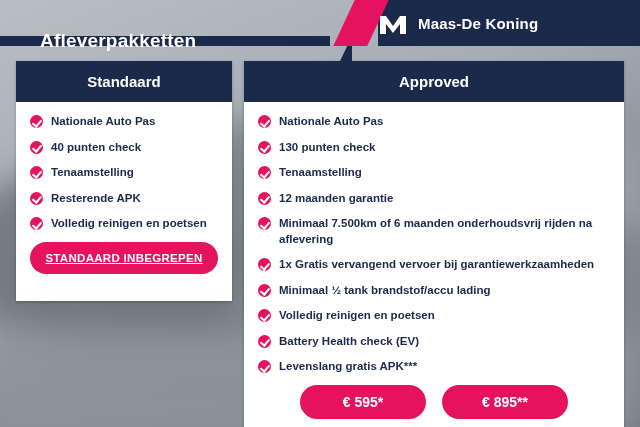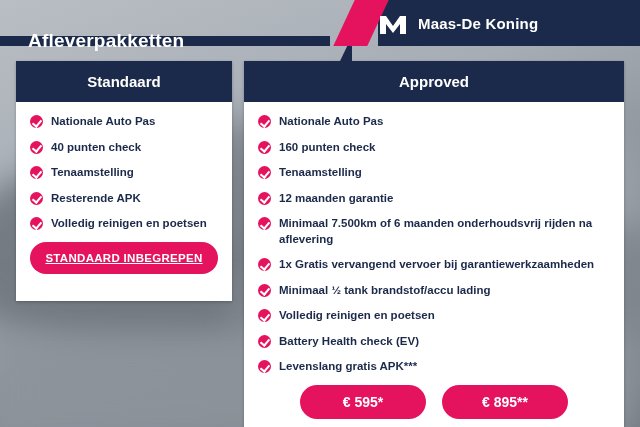--- a/index.html
+++ b/index.html
@@ -31,21 +31,21 @@
   
   .header {
     position: absolute; left: 0; top: 0; width: 640px; height: 46px;
     display: flex; align-items: stretch;
     z-index: 5;
   }
   .header-left {
     background: #1b2a4a;
     flex: 0 0 330px;
     display: flex; align-items: center;
-    padding-left: 28px;
+    padding-left: 40px;
     position: relative;
     margin-top: 36px;
   }
   .header-left::after {
     content:"";
     position:absolute; right:-22px; top:0;
     width:0; height:0;
     border-style: solid;
     border-width: 0 0 46px 22px;
     border-color: transparent transparent #1b2a4a transparent;
@@ -224,21 +224,21 @@
     <div class="card card-app">
       <div class="card-head app">Approved</div>
       <div class="card-body">
         <ul class="feats">
           <li>
             <span class="check"></span>
             <span>Nationale Auto Pas</span>
           </li>
           <li>
             <span class="check"></span>
-            <span>160 punten check</span>
+            <span>130 punten check</span>
           </li>
           <li>
             <span class="check"></span>
             <span>Tenaamstelling</span>
           </li>
           <li>
             <span class="check"></span>
             <span>12 maanden garantie</span>
           </li>
           <li>

